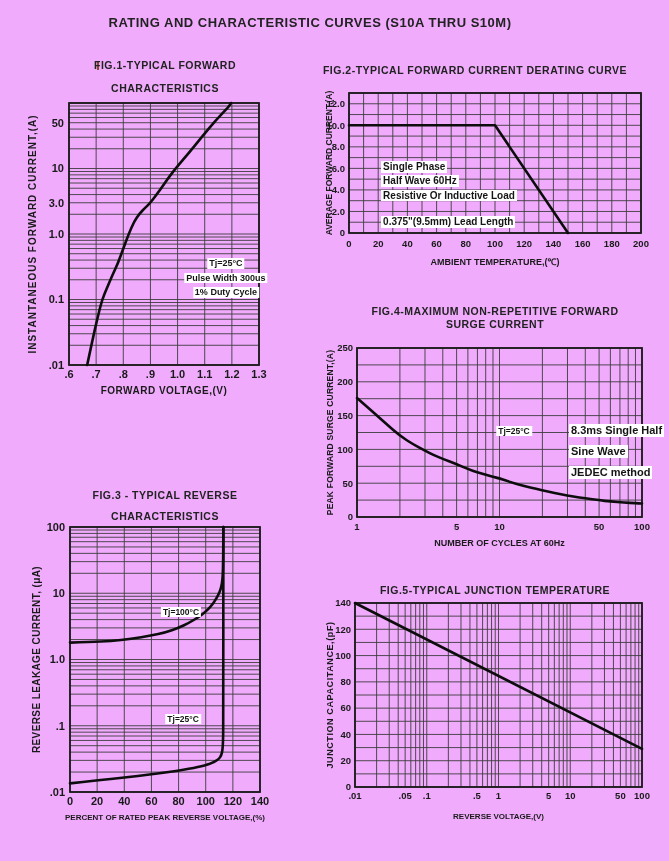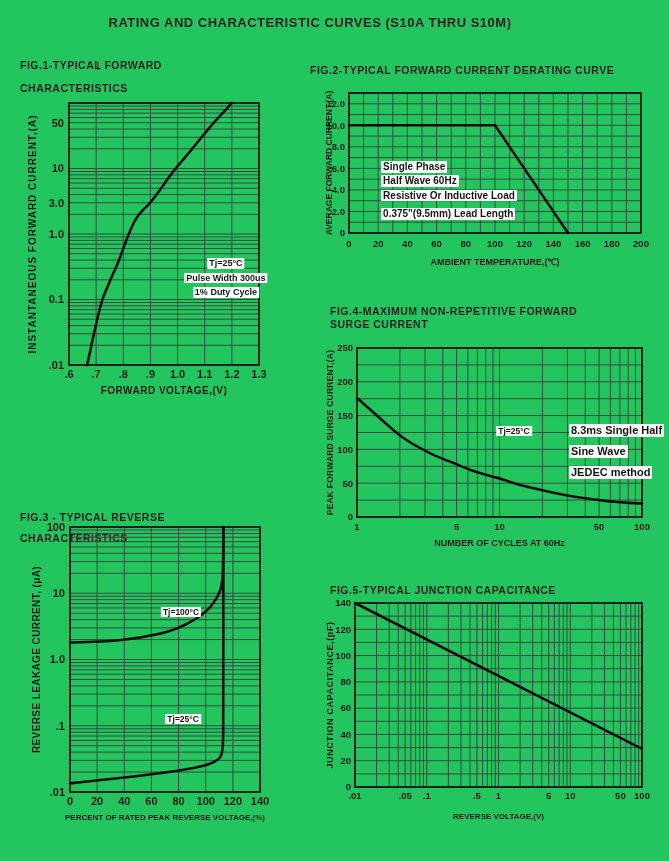--- a/index.html
+++ b/index.html
@@ -1,20 +1,20 @@
 <!DOCTYPE html>
 <html><head>
 <meta charset="utf-8">
 <style>
   html,body{margin:0;padding:0;background:#e8e8e8;}
-  #page{position:relative;width:669px;height:861px;background:#22c55e;margin:0 auto;
+  #page{position:relative;width:669px;height:861px;background:#f0abfc;margin:0 auto;
         font-family:"Liberation Sans",sans-serif;color:#1a1a1a;overflow:hidden;}
   .main-title{position:absolute;left:0;top:15px;width:620px;text-align:center;
         font-size:13px;font-weight:700;letter-spacing:0.5px;color:#222;}
-  .ftitle{position:absolute;text-align:left;font-weight:700;font-size:10.5px;
+  .ftitle{position:absolute;text-align:center;font-weight:700;font-size:10.5px;
         letter-spacing:0.5px;color:#222;}
   .ftitle .tl{line-height:13px;}
   svg.chart{position:absolute;overflow:visible;}
   svg.chart text{font-family:"Liberation Sans",sans-serif;font-weight:700;fill:#1a1a1a;}
   .ann-layer{position:absolute;pointer-events:none;}
   .ann{position:absolute;}
   .ann.c{transform:translateX(-50%);text-align:center;}
   .ann-line{background:#ffffff;padding:0 2px;width:max-content;font-weight:700;
         color:#151515;line-height:1.18;white-space:nowrap;}
   .ann.c .ann-line{margin-left:auto;margin-right:auto;}
@@ -34,27 +34,27 @@
 
   <div class="ftitle" style="left:310px;top:64px;width:330px">
     <div class="tl">FIG.2-TYPICAL FORWARD CURRENT DERATING CURVE</div>
   </div>
 
   <div class="ftitle" style="left:330px;top:305px;width:330px">
     <div class="tl">FIG.4-MAXIMUM NON-REPETITIVE FORWARD</div>
     <div class="tl">SURGE CURRENT</div>
   </div>
 
-  <div class="ftitle" style="left:20px;top:511px;width:290px">
+  <div class="ftitle" style="left:20px;top:489px;width:290px">
     <div class="tl">FIG.3 - TYPICAL REVERSE</div>
     <div class="tl" style="margin-top:8px">CHARACTERISTICS</div>
   </div>
 
   <div class="ftitle" style="left:330px;top:584px;width:330px">
-    <div class="tl">FIG.5-TYPICAL JUNCTION CAPACITANCE</div>
+    <div class="tl">FIG.5-TYPICAL JUNCTION TEMPERATURE</div>
   </div>
 
   <svg id="fig1" class="chart" style="left:20px;top:95px" width="290" height="310">
       <g stroke="#3d3d3d" stroke-width="0.9">
         <line x1="49.00" y1="8" x2="49.00" y2="270"></line>
         <line x1="76.14" y1="8" x2="76.14" y2="270"></line>
         <line x1="103.29" y1="8" x2="103.29" y2="270"></line>
         <line x1="130.43" y1="8" x2="130.43" y2="270"></line>
         <line x1="157.57" y1="8" x2="157.57" y2="270"></line>
         <line x1="184.71" y1="8" x2="184.71" y2="270"></line>
@@ -405,21 +405,21 @@
       <div class="ann c" style="left: 205.9px; top: 163.1px; font-size: 9px;">
         <div class="ann-line" style="margin-bottom: 4px;">Tj=25°C</div>
         <div class="ann-line" style="margin-bottom: 4px;">Pulse Width 300us</div>
         <div class="ann-line" style="margin-bottom: 19px;">1% Duty Cycle</div>
       </div>
     </div>
     <div class="ann-layer" style="left: 320px; top: 85px; width: 349px; height: 190px;">
       <div class="ann l" style="left: 61.1px; top: 76px; font-size: 10px;">
         <div class="ann-line" style="margin-bottom: 2.5px;">Single Phase</div>
         <div class="ann-line" style="margin-bottom: 2.5px;">Half Wave 60Hz</div>
-        <div class="ann-line" style="margin-bottom: 7px;">Resistive Or Inductive Load</div>
+        <div class="ann-line" style="margin-bottom: 15px;">Resistive Or Inductive Load</div>
         <div class="ann-line" style="margin-bottom: 2.5px;">0.375"(9.5mm) Lead Length</div>
       </div>
     </div>
     <div class="ann-layer" style="left: 320px; top: 340px; width: 349px; height: 212px;">
       <div class="ann c" style="left: 194px; top: 86.1px; font-size: 8.5px;">
         <div class="ann-line" style="margin-bottom: 0px;">Tj=25°C</div>
       </div>
       <div class="ann l" style="left: 249px; top: 84px; font-size: 11px;">
         <div class="ann-line" style="margin-bottom: 8px;">8.3ms Single Half</div>
         <div class="ann-line" style="margin-bottom: 8px;">Sine Wave</div>

